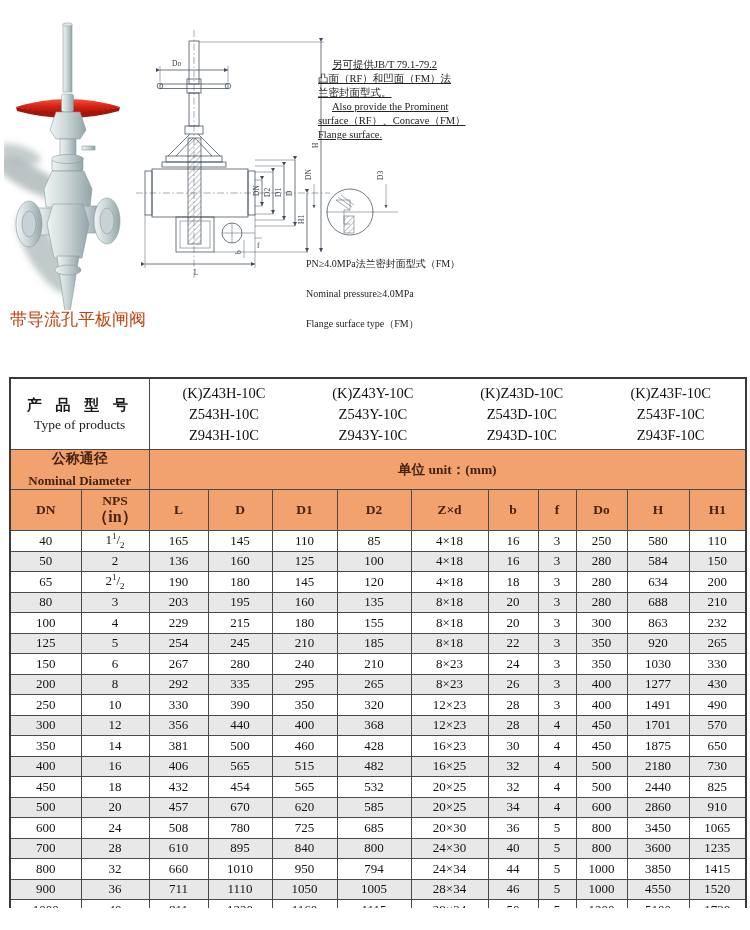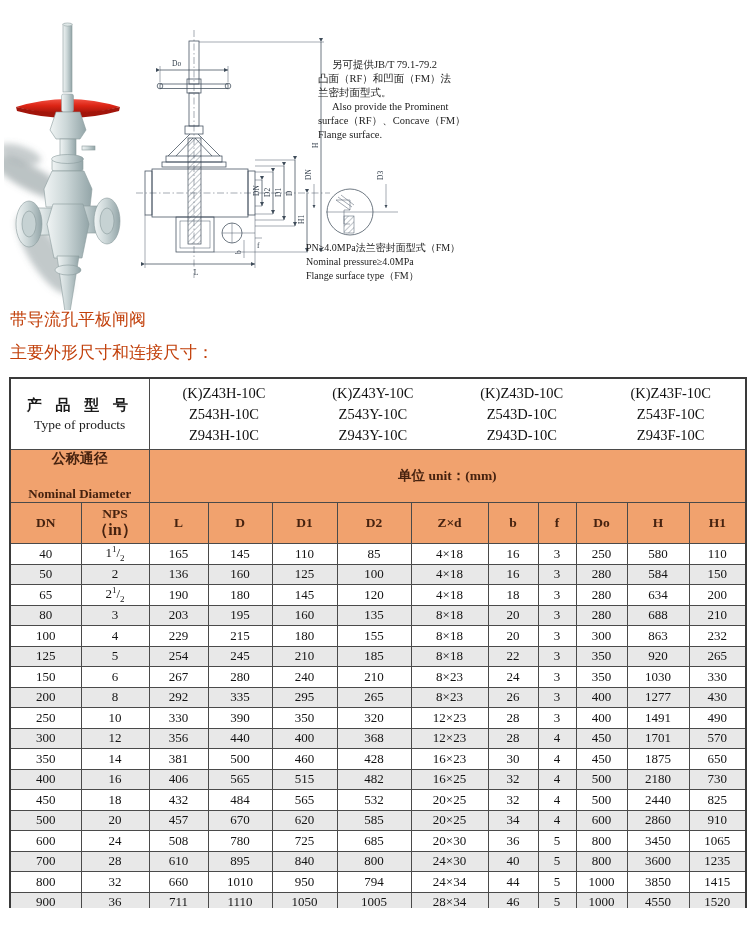--- a/index.html
+++ b/index.html
@@ -4,45 +4,45 @@
 <style>
   html,body{margin:0;padding:0;background:#fff;}
   .page{position:relative;width:750px;height:908px;background:#ffffff;overflow:hidden;
         font-family:"Liberation Serif","DejaVu Serif",serif;color:#141414;padding-left:40px;}
 
   
   .photo-wrap{position:absolute;left:4px;top:18px;width:135px;height:292px;}
   .drawing-wrap{position:absolute;left:132px;top:26px;width:202px;height:270px;}
   .detail-wrap{position:absolute;left:298px;top:164px;width:104px;height:82px;}
 
-  .note-top{position:absolute;left:318px;top:58px;width:196px;font-size:10.5px;line-height:1.34;color:#222;}
+  .note-top{position:absolute;left:318px;top:58px;width:196px;font-size:10.5px;line-height:1.34;color:#222;text-decoration:underline;}
   .note-top .line{white-space:nowrap;}
   .note-top .indent{text-indent:14px;}
   .note-bottom{position:absolute;left:306px;top:241px;width:220px;font-size:10px;line-height:1.4;color:#222;}
-  .note-bottom .line{white-space:nowrap;}
+  .note-bottom .line{white-space:nowrap;margin-top:16px;}
 
   
   .titles{position:absolute;left:10px;top:303px;font-size:17px;line-height:33px;color:#c2410c;}
 
   
   table.dims{position:absolute;left:9px;top:377px;width:737px;border-collapse:collapse;
              table-layout:fixed;border:2px solid #3a3a3a;background:#f0abfc;}
   table.dims td,table.dims th{border:1px solid #4a4a4a;text-align:center;padding:0;overflow:hidden;}
 
   tr.product-row td{height:70px;background:#fff;vertical-align:middle;}
   .product-cn{font-size:15px;font-weight:bold;letter-spacing:5px;color:#1a1a1a;}
   .product-en{font-size:13.5px;color:#1a1a1a;margin-top:2px;}
   .models-flex{display:flex;width:100%;}
   .model-col{flex:1;text-align:center;}
   .model-line{font-size:14.5px;line-height:21px;color:#101010;}
 
   tr.orange td,tr.orange th{background:#f1a26e;color:#46220f;}
   tr.nominal-row td{height:38px;}
   .nominal-cn{font-size:14px;font-weight:bold;}
-  .nominal-en{font-size:13px;font-weight:bold;margin-top:18px;}
+  .nominal-en{font-size:13px;font-weight:bold;margin-top:5px;}
   td.unit-cell{text-align:right;padding-right:12px;font-size:13.5px;font-weight:bold;}
 
   tr.colhead-row th{height:40px;font-size:13.5px;font-weight:bold;vertical-align:middle;}
   tr.colhead-row .sub{font-size:16px;font-weight:bold;margin-top:-2px;}
 
   tr.data-row td{height:19.5px;font-size:13px;color:#131313;background:#fff;}
   tr.data-row.alt td{background:#e8e8e8;}
   tr.data-row sup{font-size:9px;vertical-align:super;}
   tr.data-row sub{font-size:9px;vertical-align:sub;}
 
@@ -245,21 +245,20 @@
       </div>
   </div>
   <div class="note-bottom" id="note-bottom">
       <div class="line">PN≥4.0MPa法兰密封面型式（FM）</div>
       <div class="line">Nominal pressure≥4.0MPa</div>
       <div class="line">Flange surface type（FM）</div>
     </div>
 
   <div class="titles">
     <div>带导流孔平板闸阀</div>
-    <div>主要外形尺寸和连接尺寸：</div>
   </div>
 
   <table class="dims">
     <colgroup>
       <col style="width:71px">
         <col style="width:68px">
         <col style="width:59px">
         <col style="width:64px">
       <col style="width:65px">
         <col style="width:74px">
@@ -514,21 +513,21 @@
           <td>32</td>
           <td>4</td>
           <td>500</td>
           <td>2180</td>
           <td>730</td>
         </tr>
         <tr class="data-row">
           <td>450</td>
           <td>18</td>
           <td>432</td>
-          <td>484</td>
+          <td>454</td>
           <td>565</td>
           <td>532</td>
           <td>20×25</td>
           <td>32</td>
           <td>4</td>
           <td>500</td>
           <td>2440</td>
           <td>825</td>
         </tr>
         <tr class="data-row alt">

